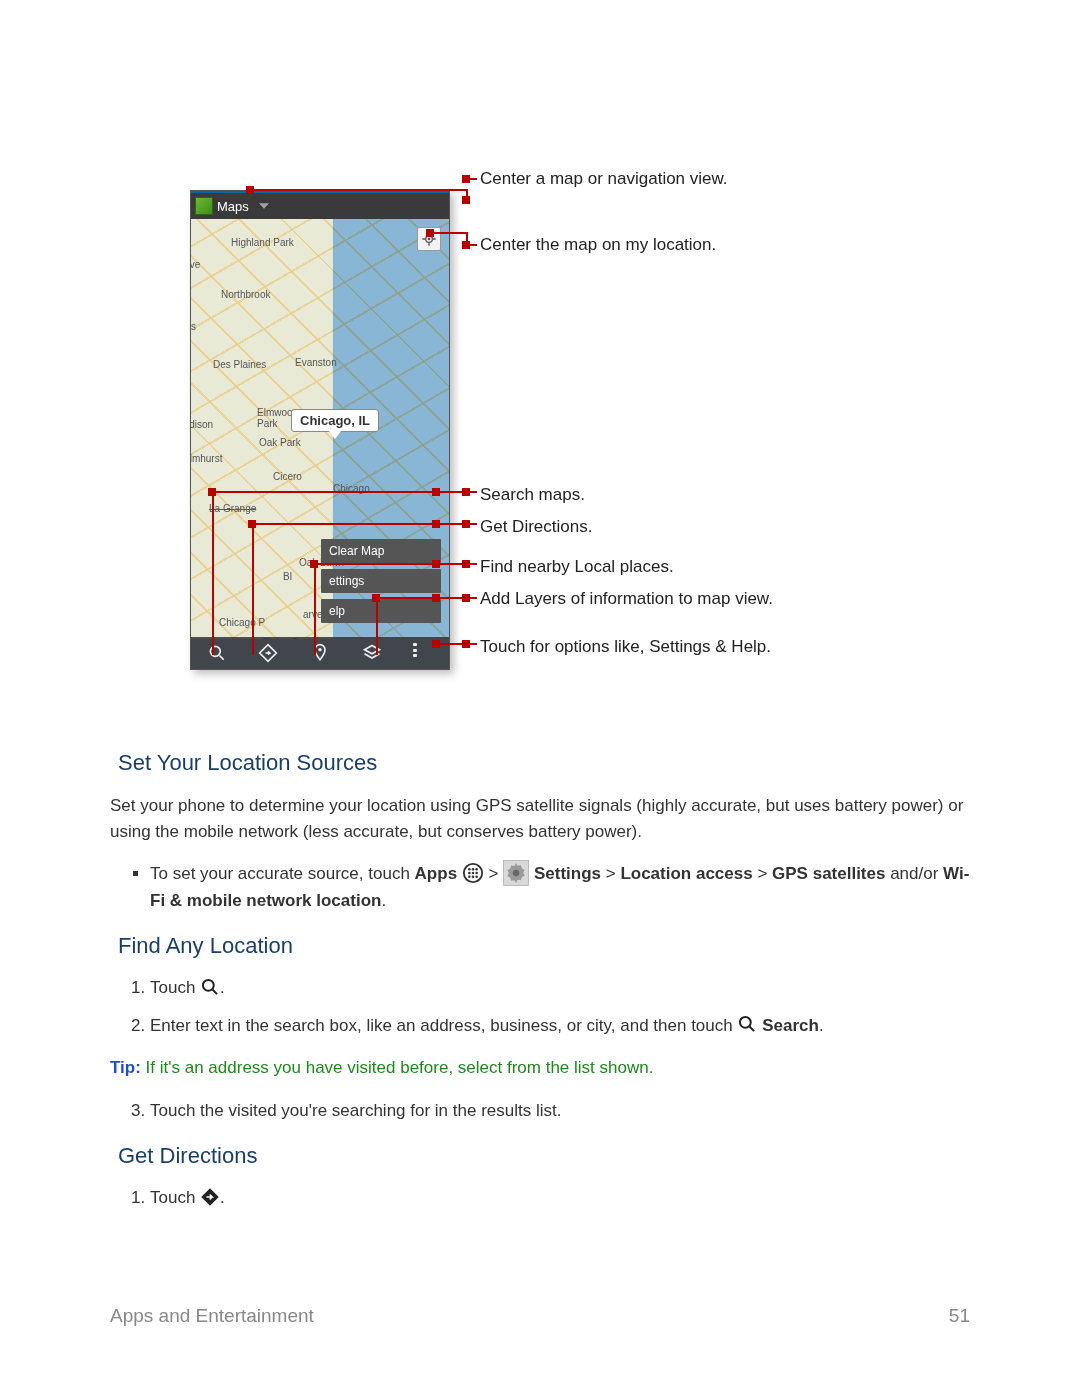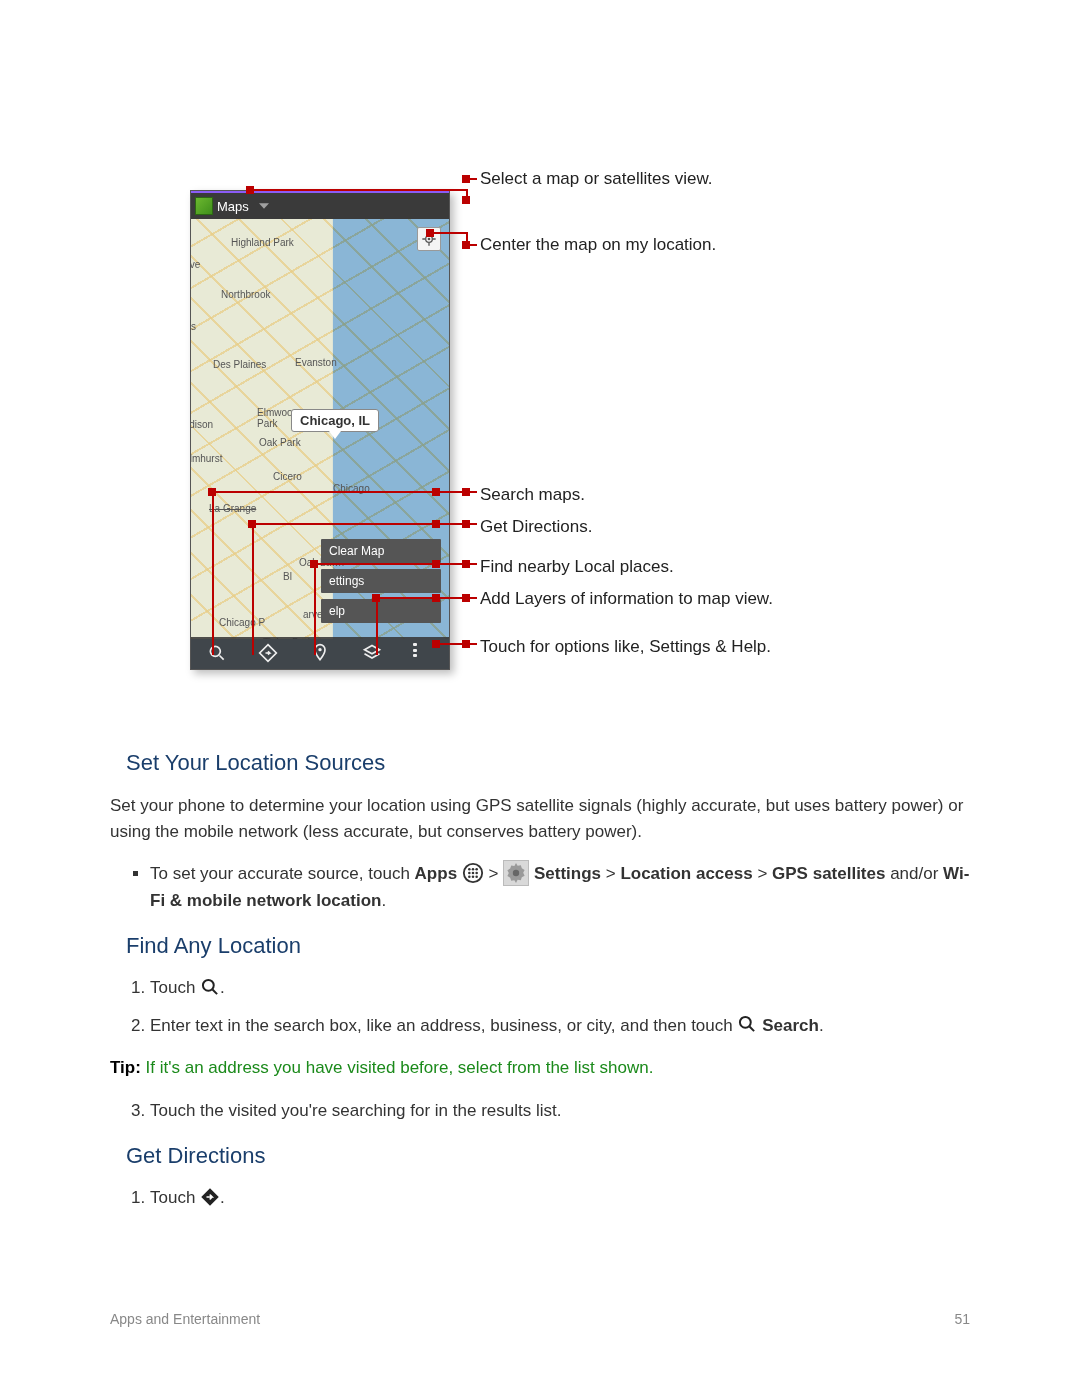--- a/index.html
+++ b/index.html
@@ -37,21 +37,21 @@
   }
   .titlebar {
     height: 28px;
     background: #3a3a3a;
     display: flex;
     align-items: center;
     color: #fff;
     font-size: 13px;
     padding-left: 4px;
     gap: 4px;
-    border-top: 2px solid #8b5cf6;
+    border-top: 2px solid #0369a1;
   }
   .titlebar .appicon {
     width: 18px; height: 18px;
     background: linear-gradient(135deg,#6cb82f,#3f8f1b);
     border: 1px solid #2c6613;
   }
   .titlebar .tri {
     width: 0; height: 0;
     border-left: 5px solid transparent;
     border-right: 5px solid transparent;
@@ -186,32 +186,32 @@
     color: #222;
     max-width: 300px;
     line-height: 1.25;
   }
 
   
   h3 {
     color: #1a3e6b;
     font-weight: 400;
     font-size: 22px;
-    margin: 20px 0 10px 16px;
+    margin: 20px 0 10px 8px;
   }
   p, li {
     font-size: 17px;
     line-height: 1.5;
     color: #333;
   }
   ul.square { list-style: square; padding-left: 40px; }
   ol { padding-left: 40px; }
   ol li, ul li { margin-bottom: 12px; }
   .tip { color: #1b8a1b; }
-  .tip b { color: #000000; }
+  .tip b { color: #1d4ed8; }
   b, strong { font-weight: bold; }
   .inline-icon {
     display: inline-block;
     vertical-align: middle;
     position: relative;
     top: -2px;
   }
   .inline-icon svg { display: block; }
   .settings-chip {
     display:inline-block;
@@ -221,35 +221,35 @@
     vertical-align:middle;
     position:relative;
     top:-2px;
   }
   .settings-chip svg { width:100%;height:100%; }
 
   .footer {
     position: absolute;
     left: 110px; right: 110px;
     bottom: 70px;
-    font-size: 14px;
+    font-size: 19px;
     color: #888;
     display: flex;
     justify-content: space-between;
     gap: 16px;
   }
 </style>
 </head>
 <body>
 
 <div class="page">
 
   <div class="figure-wrap">
 
-    <div class="callout-text" style="top:-2px">Select a map or satellites view.</div>
+    <div class="callout-text" style="top:-2px">Center a map or navigation view.</div>
     <div class="callout-text" style="top:64px">Center the map on my location.</div>
     <div class="callout-text" style="top:314px">Search maps.</div>
     <div class="callout-text" style="top:346px">Get Directions.</div>
     <div class="callout-text" style="top:386px">Find nearby Local places.</div>
     <div class="callout-text" style="top:466px">Touch for options like, Settings &amp; Help.</div>
     <div class="callout-text" style="top:418px">Add Layers of information to map view.</div>
 
     <div class="phone">
       <div class="titlebar">
         <span class="appicon"></span>

